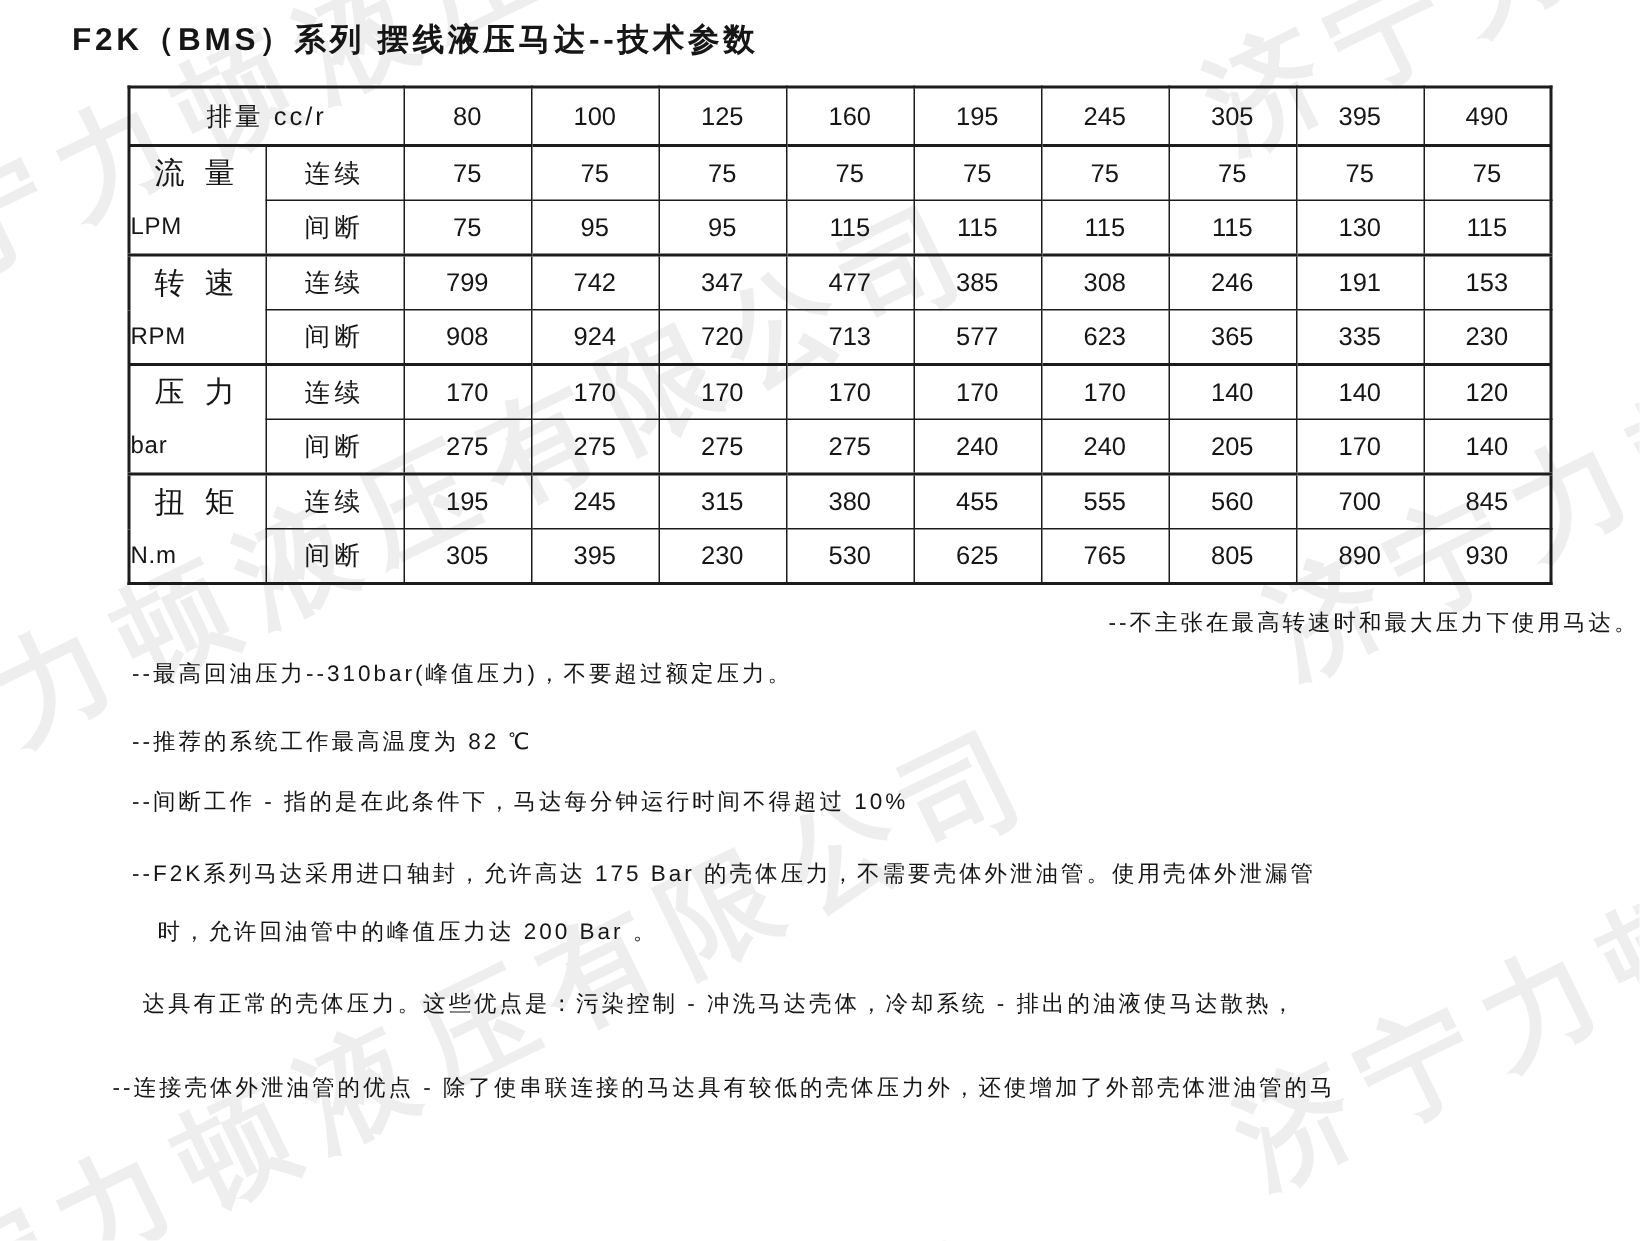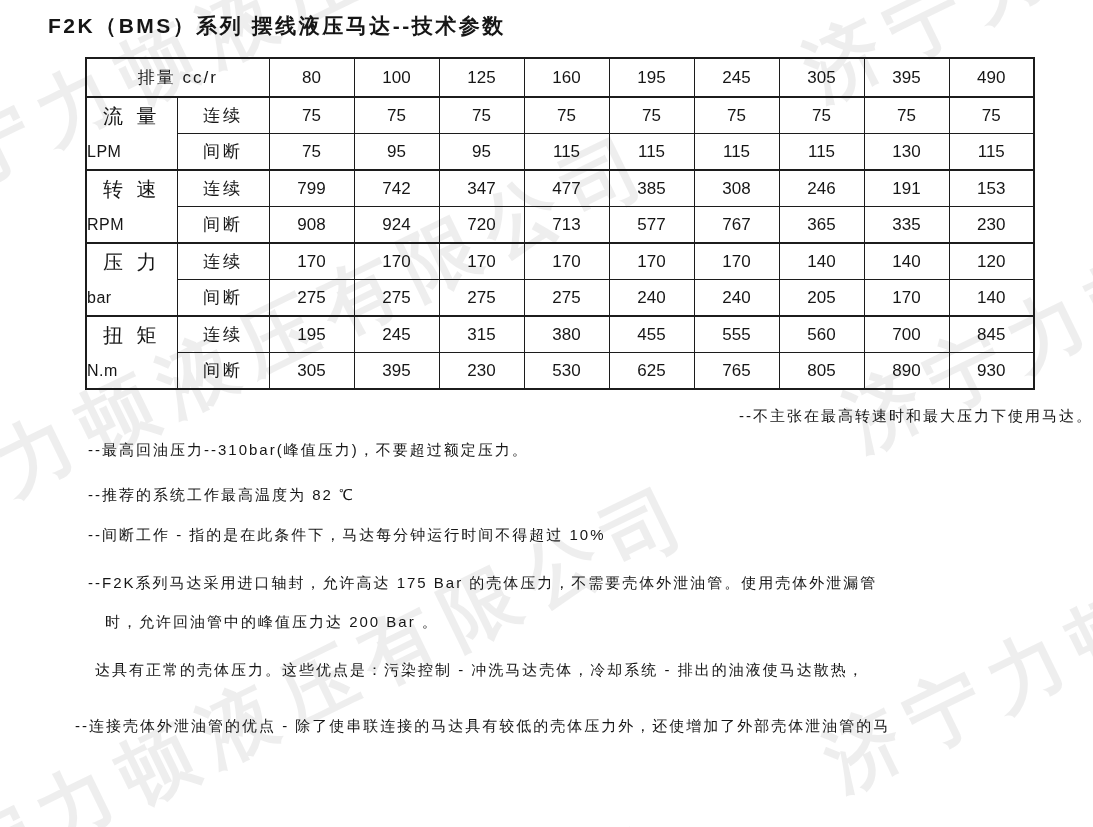--- a/index.html
+++ b/index.html
@@ -201,21 +201,21 @@
           <td class="val-cell">191</td>
           <td class="val-cell">153</td>
         </tr>
         <tr>
           <td class="mode-cell">间断</td>
           <td class="val-cell">908</td>
           <td class="val-cell">924</td>
           <td class="val-cell">720</td>
           <td class="val-cell">713</td>
           <td class="val-cell">577</td>
-          <td class="val-cell">767</td>
+          <td class="val-cell">623</td>
           <td class="val-cell">365</td>
           <td class="val-cell">335</td>
           <td class="val-cell">230</td>
         </tr>
         <tr class="group-start">
           <td class="param-cell" rowspan="2">
             <div class="param">压 力</div>
             <div class="unit">bar</div>
           </td>
           <td class="mode-cell">连续</td>

